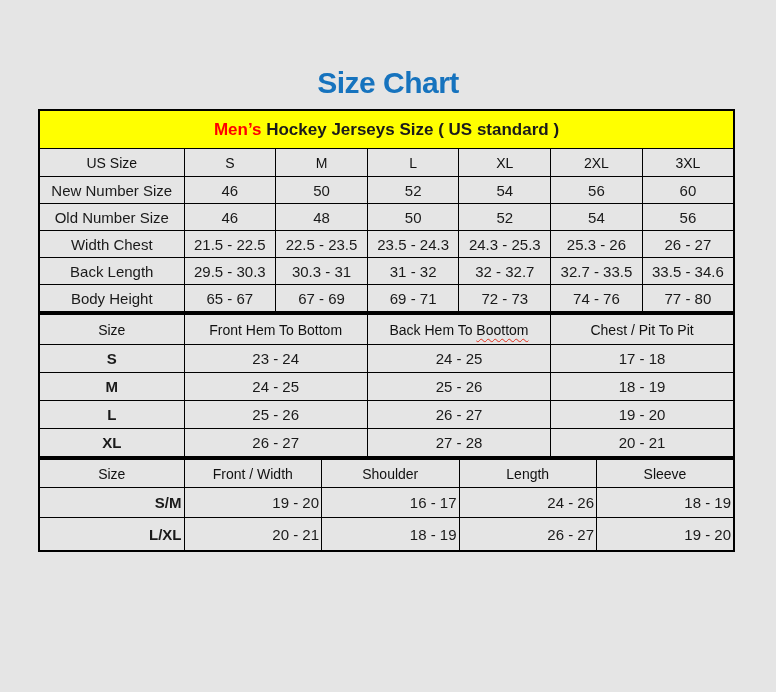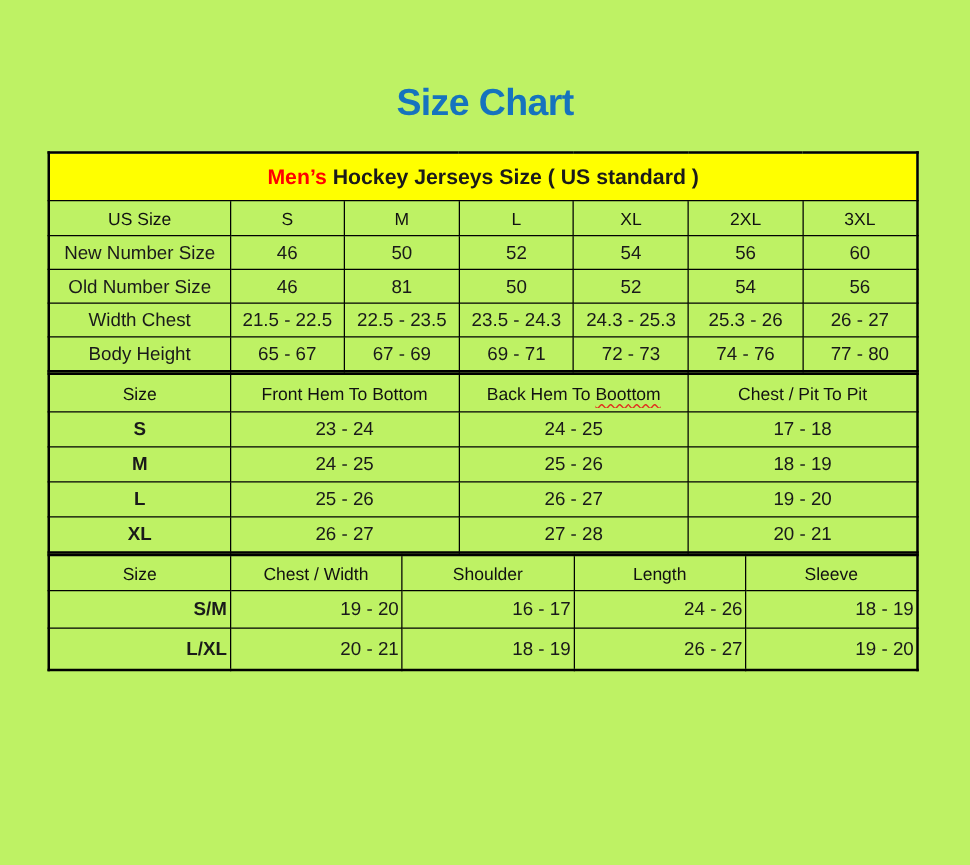--- a/index.html
+++ b/index.html
@@ -1,39 +1,39 @@
 <!DOCTYPE html>
 <html style="--title-blue: #1673be; --band-yellow: #ffff00; --accent-red: #ff0000; --squiggle-red: #e0301e;"><head>
 <meta charset="utf-8">
 <style>
   html, body { margin: 0; padding: 0; background: #ffffff; }
   .page {
     position: relative;
     width: 776px;
     height: 692px;
-    background: #bef264;
+    background: #e5e5e5;
     font-family: "Liberation Sans", sans-serif;
     overflow: hidden;
   }
   .title {
     position: absolute;
     top: 66px;
     left: 0;
     width: 776px;
     margin: 0;
     text-align: center;
     font-size: 30px;
     font-weight: bold;
     color: var(--title-blue, #1673be);
     letter-spacing: -0.5px;
   }
   .tables {
     position: absolute;
     left: 38px;
-    top: 121px;
+    top: 109px;
     width: 697px;
   }
   table.size-table {
     border-collapse: collapse;
     table-layout: fixed;
     width: 697px;
     border: 2.5px solid #000000;
   }
   table.size-table col.label-col { width: 145px; }
   table.size-table th, table.size-table td {
@@ -110,34 +110,43 @@
             <td>46</td>
             <td>50</td>
             <td>52</td>
             <td>54</td>
             <td>56</td>
             <td>60</td>
           </tr>
           <tr>
             <td class="row-label">Old Number Size</td>
             <td>46</td>
-            <td>81</td>
+            <td>48</td>
             <td>50</td>
             <td>52</td>
             <td>54</td>
             <td>56</td>
           </tr>
           <tr>
             <td class="row-label">Width Chest</td>
             <td>21.5 - 22.5</td>
             <td>22.5 - 23.5</td>
             <td>23.5 - 24.3</td>
             <td>24.3 - 25.3</td>
             <td>25.3 - 26</td>
             <td>26 - 27</td>
+          </tr>
+          <tr>
+            <td class="row-label">Back Length</td>
+            <td>29.5 - 30.3</td>
+            <td>30.3 - 31</td>
+            <td>31 - 32</td>
+            <td>32 - 32.7</td>
+            <td>32.7 - 33.5</td>
+            <td>33.5 - 34.6</td>
           </tr>
           <tr>
             <td class="row-label">Body Height</td>
             <td>65 - 67</td>
             <td>67 - 69</td>
             <td>69 - 71</td>
             <td>72 - 73</td>
             <td>74 - 76</td>
             <td>77 - 80</td>
           </tr>
@@ -189,21 +198,21 @@
         <colgroup>
           <col class="label-col">
           <col>
           <col>
           <col>
           <col>
         </colgroup>
         <thead>
           <tr class="cols">
             <th>Size</th>
-            <th>Chest / Width</th>
+            <th>Front / Width</th>
             <th>Shoulder</th>
             <th>Length</th>
             <th>Sleeve</th>
           </tr>
         </thead>
         <tbody>
           <tr>
             <td class="row-label">S/M</td>
             <td>19 - 20</td>
             <td>16 - 17</td>

